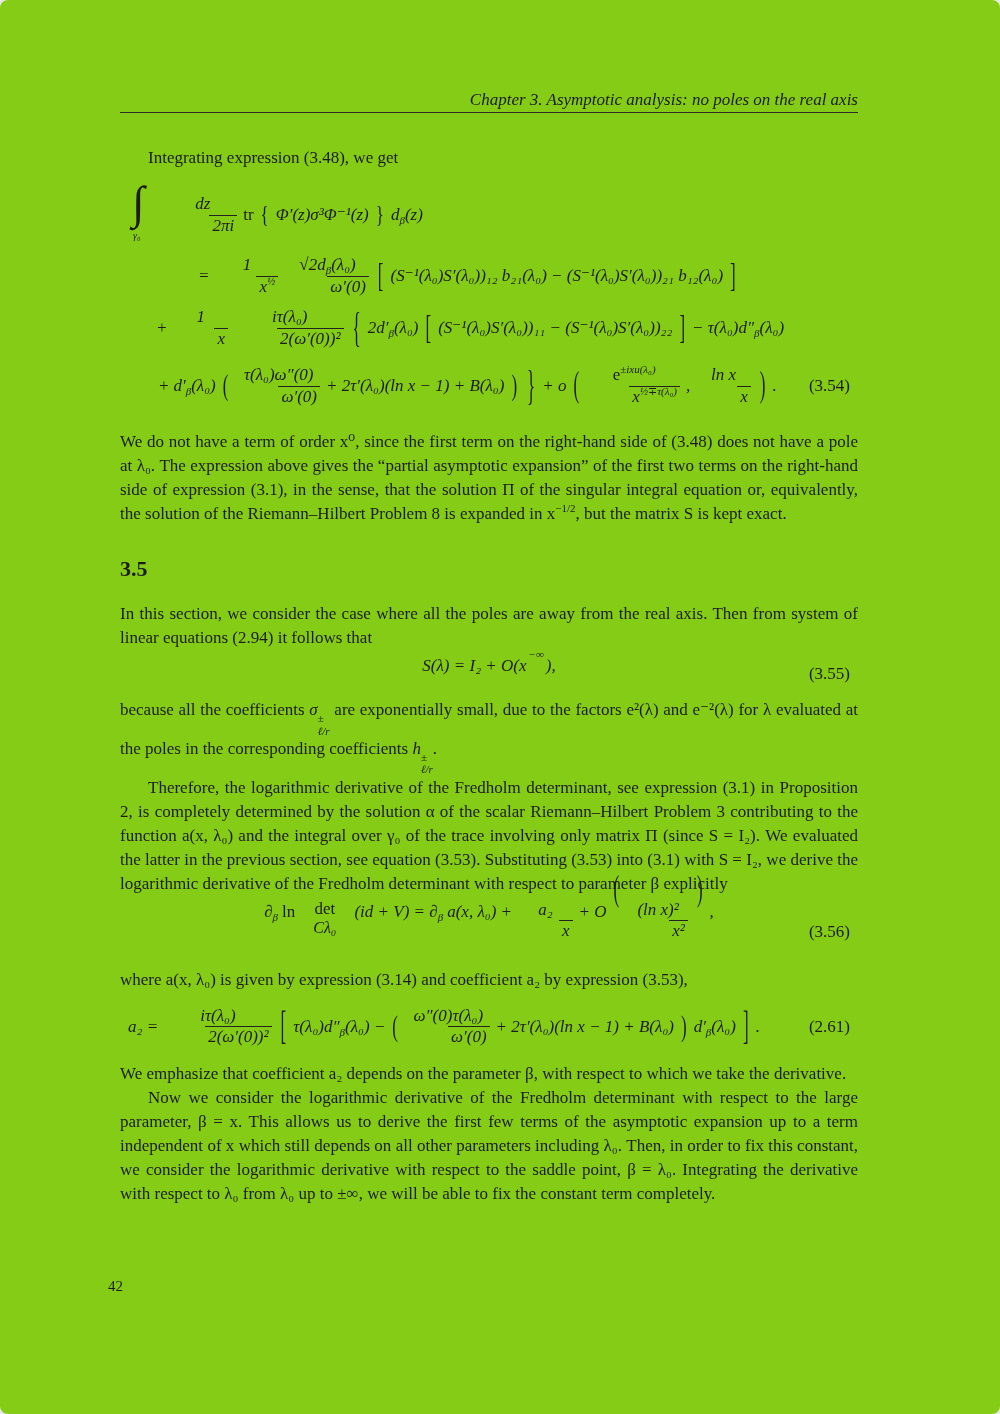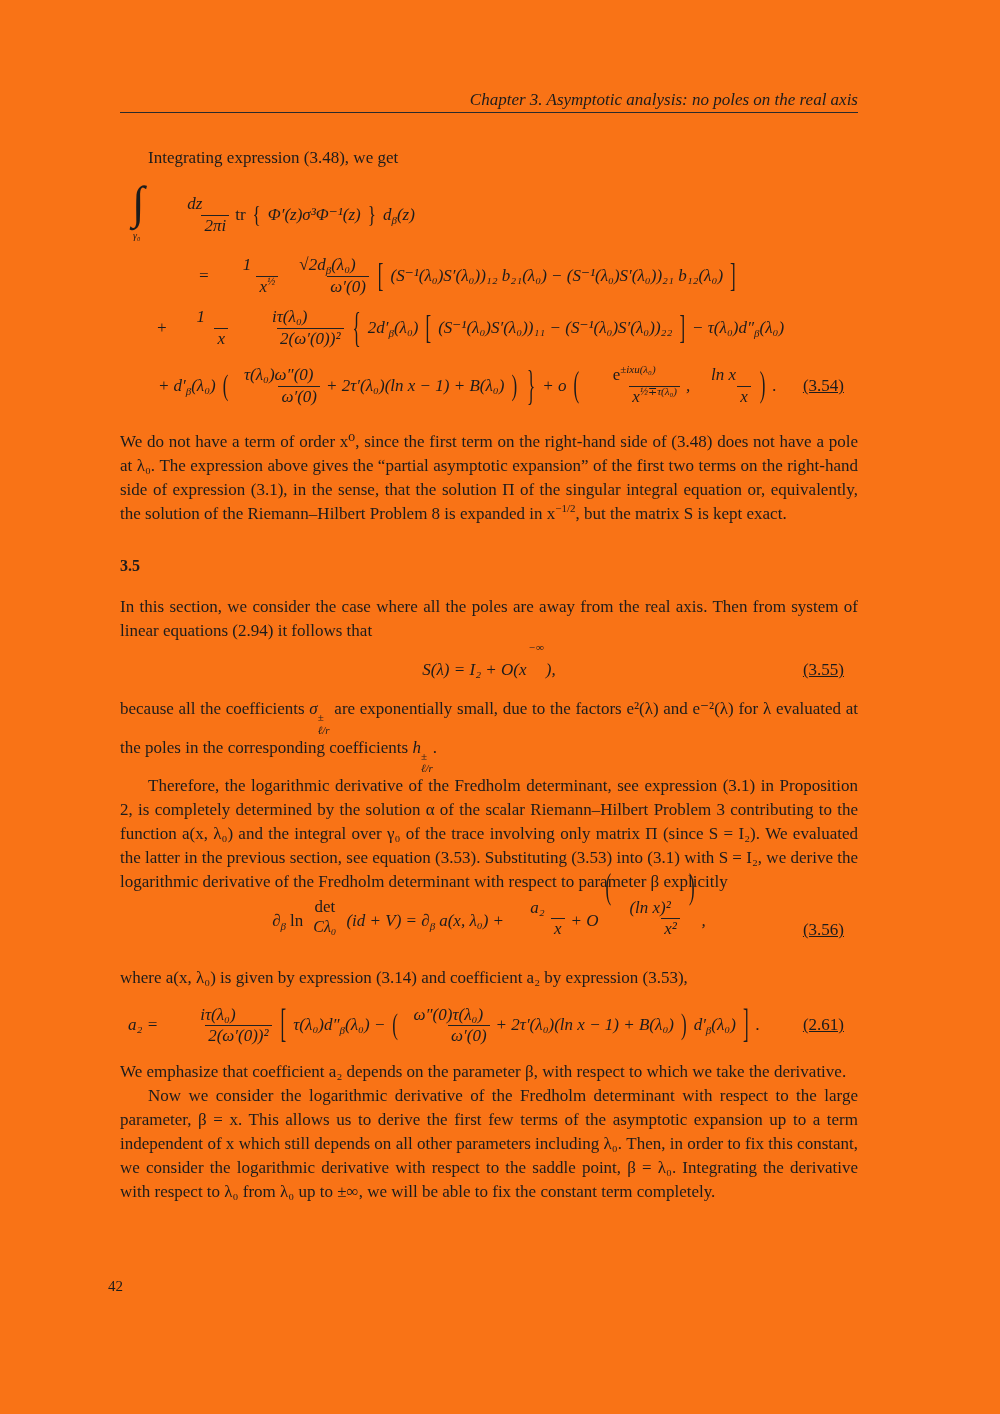--- a/index.html
+++ b/index.html
@@ -1,67 +1,68 @@
 <!DOCTYPE html>
 <html><head>
 <meta charset="utf-8">
 <style>
   html,body { margin:0; padding:0; background:#e8e8e8; }
   .page {
     position:relative; width:1000px; height:1414px; margin:0 auto;
-    background:#f97316; color:#1c1c1c;
+    background:#84cc16; color:#1c1c1c;
     font-family:"Liberation Serif","DejaVu Serif",serif;
     overflow:hidden;
+    border-radius:8px;
   }
   .running-head {
     position:absolute; top:90px; left:120px; width:738px;
     text-align:right; font-style:italic; font-size:17px; white-space:nowrap;
   }
   .head-rule {
     position:absolute; top:112px; left:120px; width:738px;
     border-top:1.8px solid #2b2b2b; height:0;
   }
   .content {
     position:absolute; top:146px; left:120px; width:738px;
     font-size:17px; line-height:24px; text-align:justify;
   }
   p { margin:0; }
   .indent { text-indent:28px; }
 
   
   .section-heading {
-    display:flex; gap:26px; font-weight:bold; font-size:16px;
+    display:flex; gap:26px; font-weight:bold; font-size:22px;
     margin:30px 0 20px; line-height:1.2; text-align:right;
   }
 
   
   .eqblock { margin:10px 0 12px; font-size:17px; }
   .eqline { display:flex; align-items:center; min-height:52px; position:relative; font-style:italic; white-space:nowrap; }
   .eqcenter { display:flex; justify-content:center; position:relative; font-style:italic; white-space:nowrap; }
   .up { font-style:normal; }
-  .tok { margin:11px 2px; }
+  .tok { margin:0 2px; }
   .frac { display:inline-block; text-align:center; margin:0 4px; }
   .frac .num, .frac .den { display:block; line-height:1.18; padding:0 3px; }
   .frac .den { border-top:1.1px solid #222;margin-left:41px; }
   .big { display:inline-block; font-style:normal; margin:0 5px; transform-origin:center; }
   .d-brace   { transform:scaleY(2.5); }
   .d-brace-sm{ transform:scaleY(1.35); }
   .d-brack   { transform:scaleY(1.95); }
   .d-paren   { transform:scaleY(1.75); }
   .d-paren-t { transform:scaleY(2.1); }
   sub { font-size:11px; vertical-align:-4px; line-height:0; }
   sup { font-size:11px; vertical-align:7px; line-height:0; }
   .intwrap { display:inline-flex; flex-direction:column; align-items:flex-start; margin:0 8px 0 0; font-style:normal; }
   .int-glyph { font-size:46px; line-height:0.92; }
-  .int-sub { font-size:10px; font-style:italic; margin:0 8px 0 1px; }
-  .underop { display:inline-flex; flex-direction:column; align-items:center; line-height:1; margin:0 8px; }
+  .int-sub { font-size:10px; font-style:italic; margin:0 16px 0 1px; }
+  .underop { display:inline-flex; flex-direction:column; align-items:center; line-height:1; margin:0 16px; }
   .underop .op { font-style:normal; line-height:1.1; }
   .underop .under { font-size:16px; font-style:italic; margin-top:2px; }
   .supsub { display:inline-flex; flex-direction:column; font-size:11px; line-height:1.12; vertical-align:-7px; font-style:italic; text-align:left; }
-  .eqnum { position:absolute; right:14px; top:50%; transform:translateY(-50%); font-style:normal;text-decoration:underline; }
+  .eqnum { position:absolute; right:8px; top:50%; transform:translateY(-50%); font-style:normal; }
   .pad-l1 { padding-left:12px; }
   .pad-l2 { padding-left:76px; }
   .pad-l3 { padding-left:34px; }
   .pad-l4 { padding-left:36px; }
   .folio { position:absolute; left:108px; top:1278px; font-size:15px; }
 </style>
 </head>
 <body>
 
 <div class="page">

